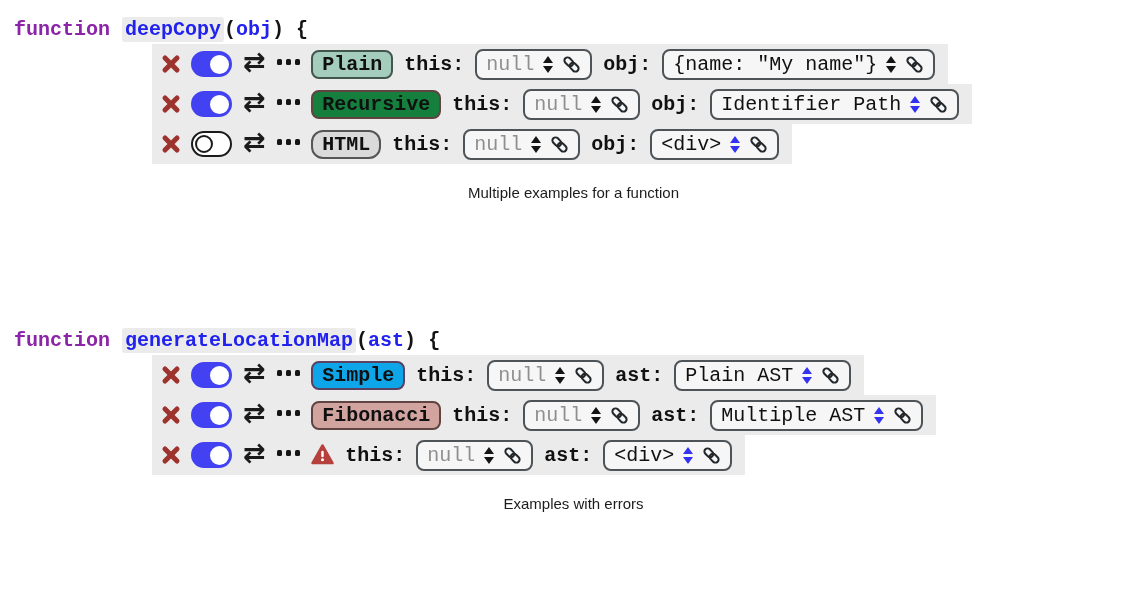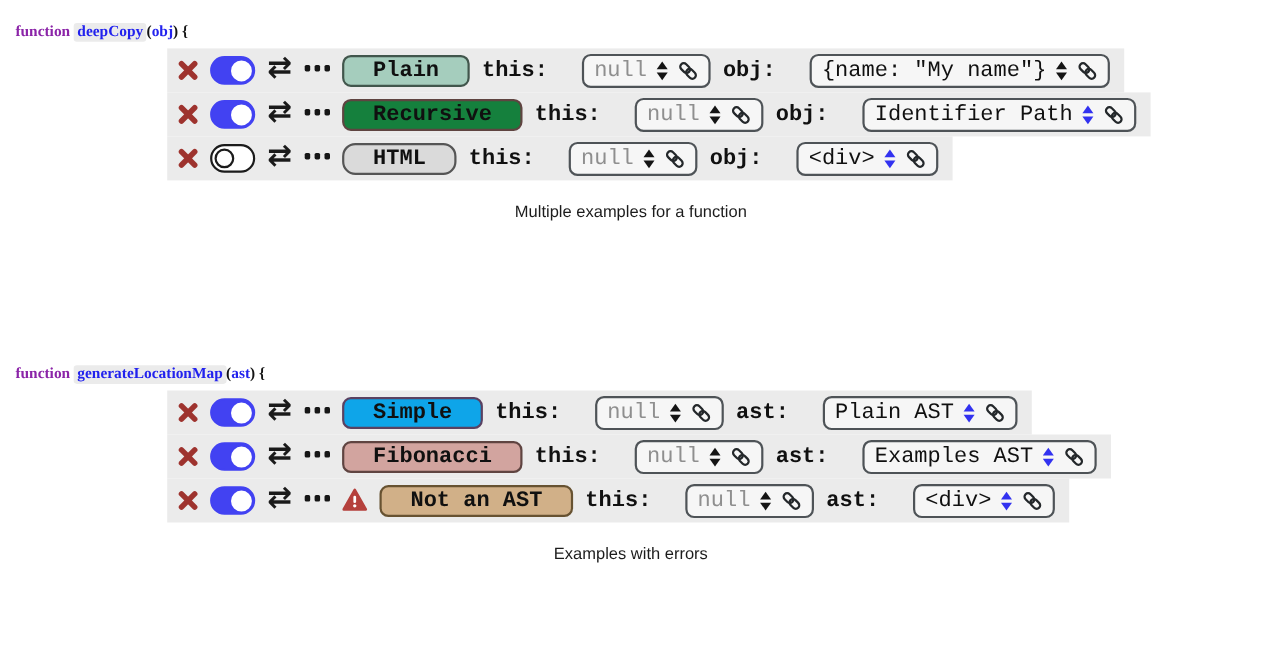--- a/index.html
+++ b/index.html
@@ -5,22 +5,22 @@
   html,body{margin:0;padding:0;background:#ffffff;}
   body{
     width:1147px;height:591px;overflow:hidden;
     font-family:"Liberation Mono","DejaVu Sans Mono",monospace;
     color:var(--text,#141414);
   }
   .page{padding-top:16px;}
 
   
   .code-line{
-    margin-left:14px;font-size:14px;font-weight:600;line-height:28px;
-    white-space:pre;letter-spacing:0;font-family:Liberation Serif, serif;
+    margin-left:14px;font-size:20px;font-weight:600;line-height:28px;
+    white-space:pre;letter-spacing:0;
   }
   .kw{color:var(--keyword,#8b24a8);}
   .ident{color:var(--identifier,#2222ee);}
   .hl{background:var(--panel,#ebebeb);border-radius:3px;padding:1px 3px;}
   .punct{color:#141414;}
 
   
   .rows{margin-left:152px;}
   .row{
     display:flex;align-items:center;gap:11px;
@@ -52,30 +52,30 @@
   
   .swap{font-family:"DejaVu Sans",sans-serif;font-size:27px;line-height:20px;color:#1a1a1a;font-weight:700;margin-top:-4px;cursor:pointer;}
   
   .dots{display:inline-flex;gap:3.5px;align-items:center;margin-top:-4px;cursor:pointer;}
   .dots i{width:5.5px;height:5.5px;background:#161616;border-radius:1.5px;display:block;}
   
   .warn{display:none;margin-top:-2px;}
   .warn.visible{display:inline-flex;}
   
   .badge{
-    border:2px solid #444;border-radius:8px;padding:1px 26px;
+    border:2px solid #444;border-radius:8px;padding:1px 9px;
     font-weight:600;color:#101010;white-space:pre;cursor:pointer;
   }
   
   .lbl{white-space:pre;font-weight:600;color:#101010;}
   .vbox{
     display:inline-flex;align-items:center;gap:9px;
     background:var(--box-bg,#f6f6f6);
     border:2px solid var(--box-border,#4e5357);
-    border-radius:8px;padding:2px 9px;cursor:text;margin-left:20px;
+    border-radius:8px;padding:2px 9px;cursor:text;
   }
   .val{white-space:pre;color:#101010;}
   .val.muted{color:var(--muted,#8f8f8f);}
   .stepper{display:inline-flex;flex-direction:column;gap:3px;cursor:pointer;}
   .stepper i{display:block;width:0;height:0;border-left:5.5px solid transparent;border-right:5.5px solid transparent;}
   .stepper .up{border-bottom:7.5px solid var(--stepper,#141414);}
   .stepper .down{border-top:7.5px solid var(--stepper,#141414);}
   .stepper.blue .up{border-bottom-color:var(--stepper-blue,#3232f0);}
   .stepper.blue .down{border-top-color:var(--stepper-blue,#3232f0);}
   .link-icon{display:inline-flex;cursor:pointer;}
@@ -319,21 +319,21 @@
               <svg width="19" height="19" viewBox="0 0 24 24">
                 <g fill="none" stroke="#24282b" stroke-width="2.6" transform="rotate(45 12 12)">
                   <rect x="1" y="8" width="12.5" height="8" rx="4"></rect>
                   <rect x="10.5" y="8" width="12.5" height="8" rx="4"></rect>
                 </g>
               </svg>
             </span>
         </span>
         <span class="lbl">ast:</span>
         <span class="vbox">
-          <span class="val">Examples AST</span>
+          <span class="val">Multiple AST</span>
           <span class="stepper blue">
               <i class="up"></i>
               <i class="down"></i>
             </span>
           <span class="link-icon">
               <svg width="19" height="19" viewBox="0 0 24 24">
                 <g fill="none" stroke="#24282b" stroke-width="2.6" transform="rotate(45 12 12)">
                   <rect x="1" y="8" width="12.5" height="8" rx="4"></rect>
                   <rect x="10.5" y="8" width="12.5" height="8" rx="4"></rect>
                 </g>
@@ -353,21 +353,20 @@
             <i></i>
             <i></i>
           </span>
         <span class="warn visible">
             <svg width="23" height="22" viewBox="0 0 24 23">
               <path d="M12 2.5 L22.5 21 H1.5 Z" fill="#b5403c" stroke="#b5403c" stroke-width="2.5" stroke-linejoin="round"></path>
               <rect x="10.7" y="8" width="2.6" height="7" rx="1.3" fill="#fff"></rect>
               <circle cx="12" cy="17.6" r="1.6" fill="#fff"></circle>
             </svg>
           </span>
-        <span class="badge" style="background-color: rgb(209, 176, 136); border-color: rgb(103, 82, 49);">Not an AST</span>
         <span class="lbl">this:</span>
         <span class="vbox">
           <span class="val muted">null</span>
           <span class="stepper">
               <i class="up"></i>
               <i class="down"></i>
             </span>
           <span class="link-icon">
               <svg width="19" height="19" viewBox="0 0 24 24">
                 <g fill="none" stroke="#24282b" stroke-width="2.6" transform="rotate(45 12 12)">

